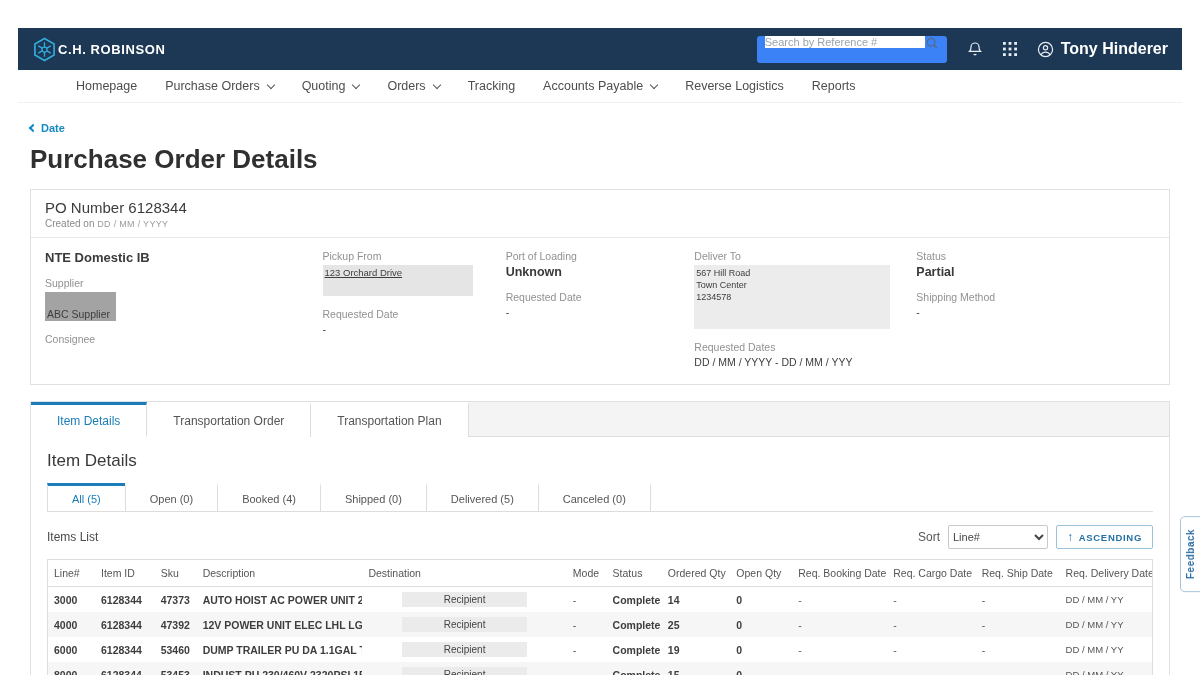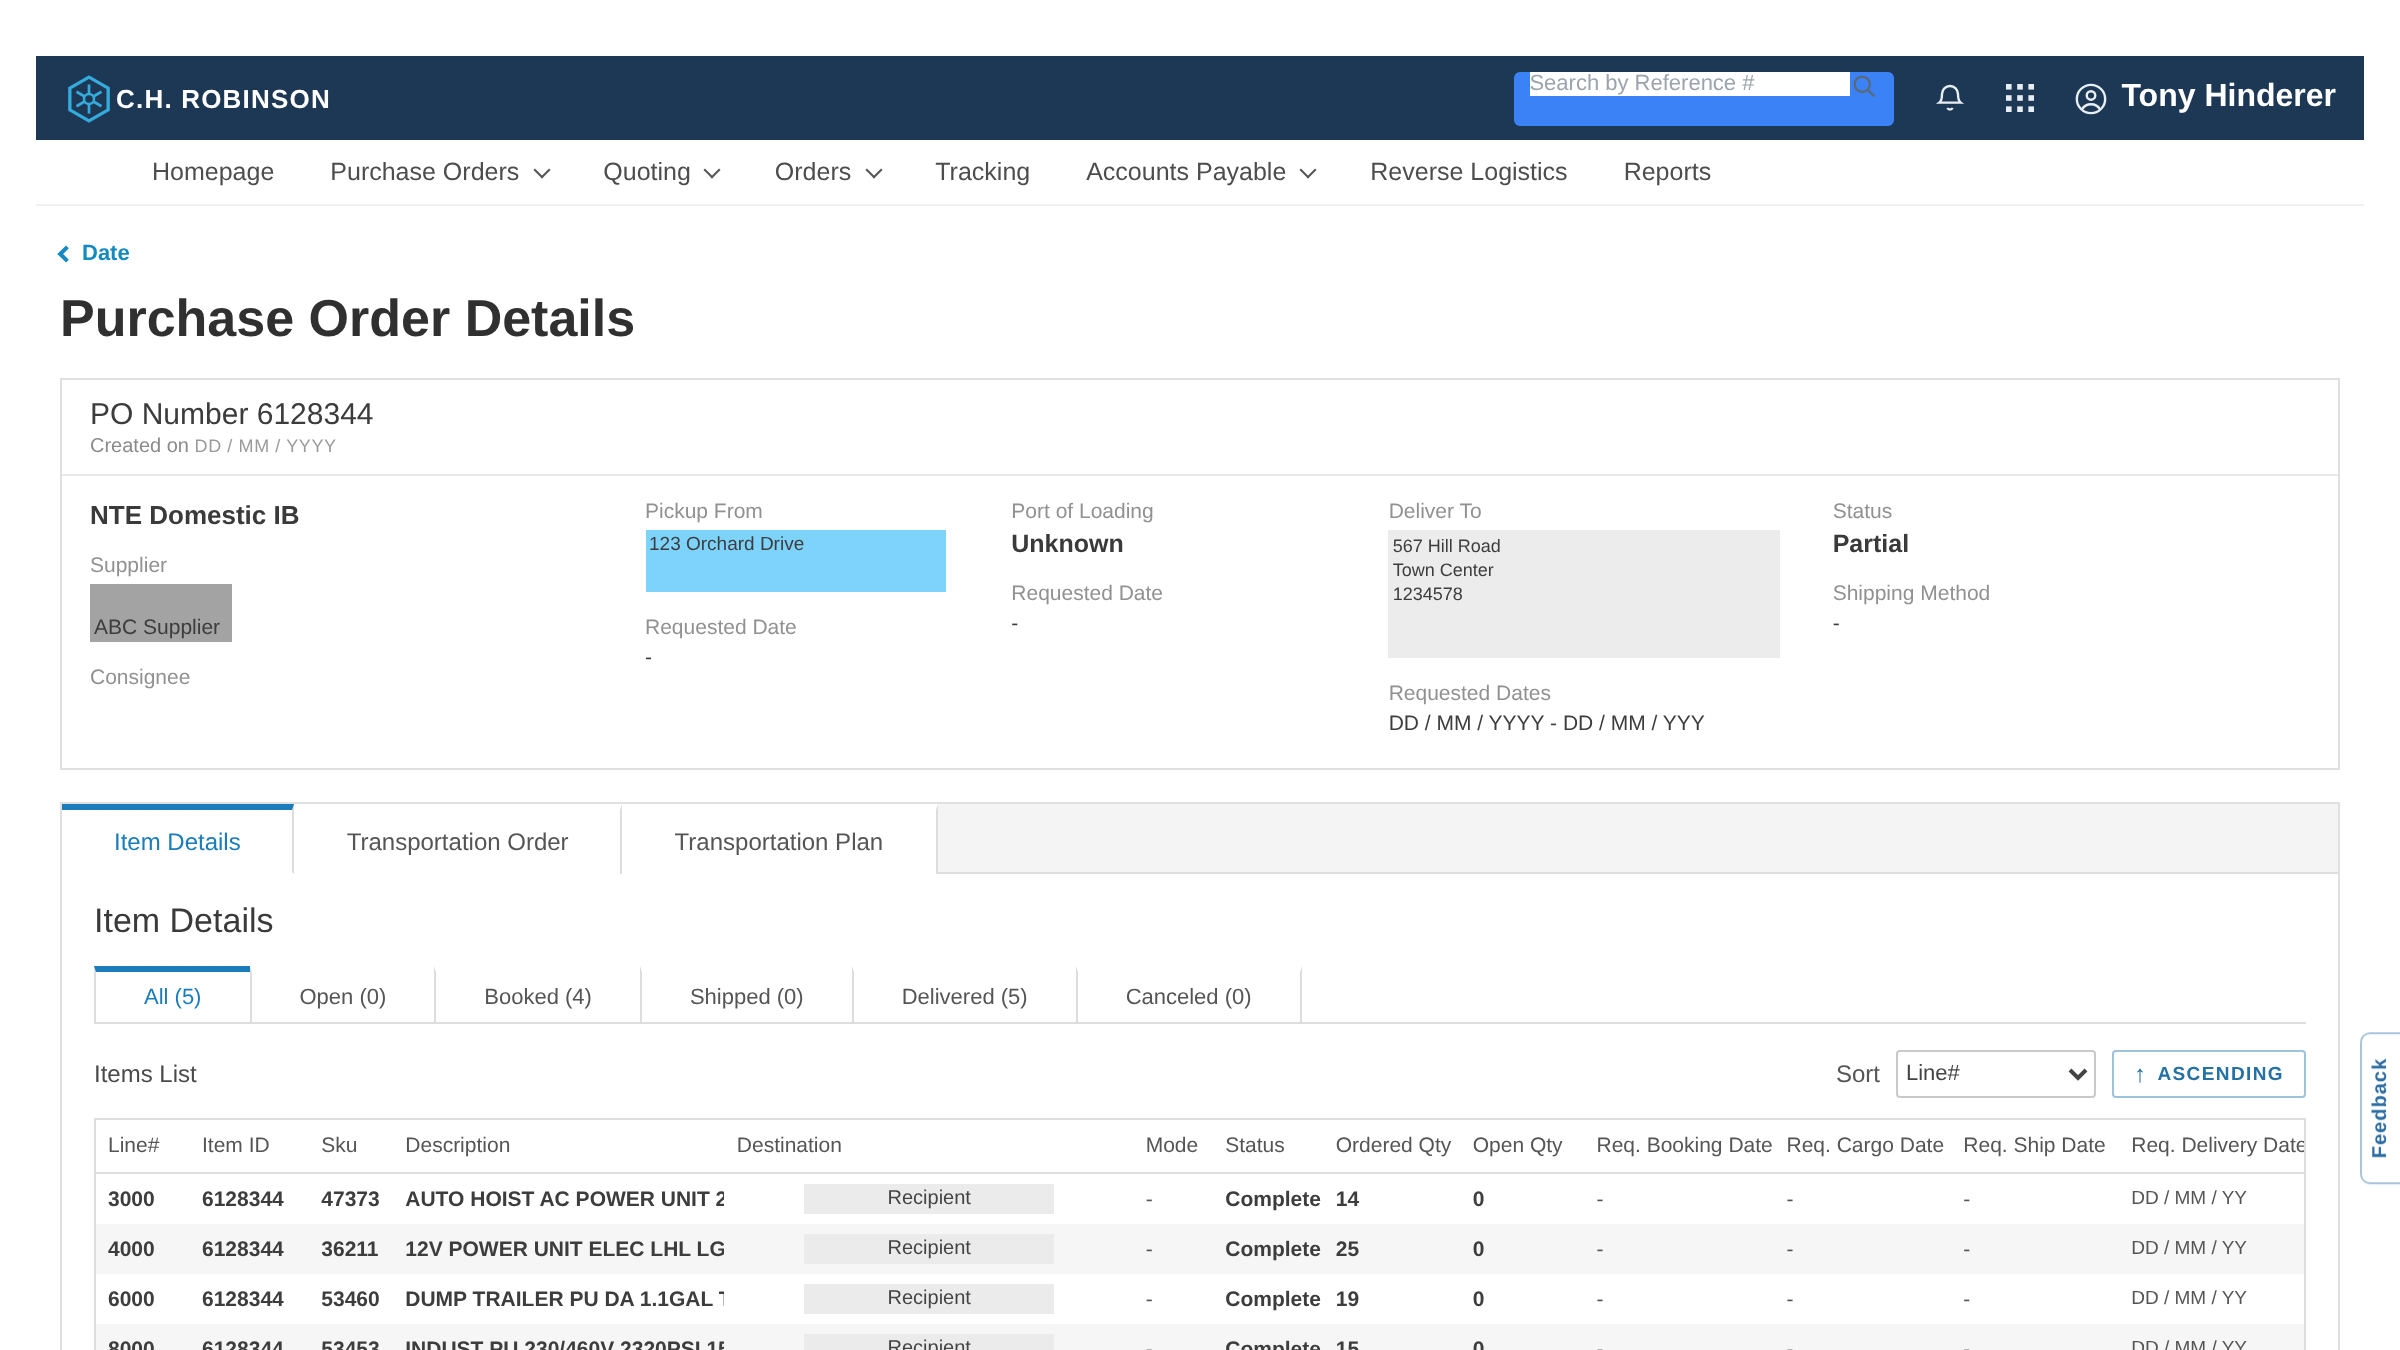--- a/index.html
+++ b/index.html
@@ -42,22 +42,22 @@
   .po-number { font-size:15px; color:#3c3c3c; font-weight:500; }
   .created-line { margin-top:2px; font-size:10px; color:#8a8a8a; }
   .created-line .cv { font-size:9px; color:#9a9a9a; letter-spacing:.3px; }
   .po-grid { display:grid; grid-template-columns:25% 16.5% 17% 20% 21.5%; padding:12px 14px 16px; }
   .fld-label { font-size:10.5px; color:#919191; margin-bottom:3px; }
   .fld-value { font-size:10.5px; color:#3d3d3d; }
   .fld-gap { margin-top:12px; }
   .po-col-title { font-size:13px; font-weight:700; color:#3a3a3a; margin-bottom:12px; }
   .bold-val { font-size:12.5px; font-weight:700; color:#3a3a3a; }
   .redact { background:#a3a3a3; display:inline-block; padding:16px 6px 1px 2px; }
-  .block-redact { background:#7dd3fc; display:block; width:82%; padding:2px 4px 18px 2px;
-    font-size:9.5px; color:#3d3d3d; }
+  .block-redact { background:#e5e5e5; display:block; width:82%; padding:2px 4px 18px 2px;
+    font-size:9.5px; color:#3d3d3d;text-decoration:underline; }
   .addr-redact { background:#ececec; display:block; width:88%; padding:2px 4px 26px 2px;
     font-size:9px; line-height:1.35; color:#3d3d3d; }
 
   
   .tabs-card { margin-top:16px; border:1px solid #e0e0e0; background:#fff; }
   .tabs { display:flex; background:#f4f4f4; border-bottom:1px solid #ddd; }
   .tab { padding:9px 26px 8px; background:#fff; border-right:1px solid #ddd;
     border-top:3px solid transparent; font-size:12px; color:#555; cursor:pointer; margin-bottom:-1px; }
   .tab.active { border-top:3px solid #1a7cb8; color:#1a7cb8; border-bottom:1px solid #fff; }
   .tab-panel { padding:12px 16px 18px; background:#fff; }
@@ -319,21 +319,21 @@
               <td class="b">14</td>
               <td class="b">0</td>
               <td>-</td>
               <td>-</td>
               <td>-</td>
               <td class="date">DD / MM / YY</td>
             </tr>
             <tr>
               <td class="b">4000</td>
               <td class="b">6128344</td>
-              <td class="b">36211</td>
+              <td class="b">47392</td>
               <td class="b">12V POWER UNIT ELEC LHL LG RES</td>
               <td class="dest"><span class="redact-cell">Recipient</span></td>
               <td>-</td>
               <td class="b">Complete</td>
               <td class="b">25</td>
               <td class="b">0</td>
               <td>-</td>
               <td>-</td>
               <td>-</td>
               <td class="date">DD / MM / YY</td>

